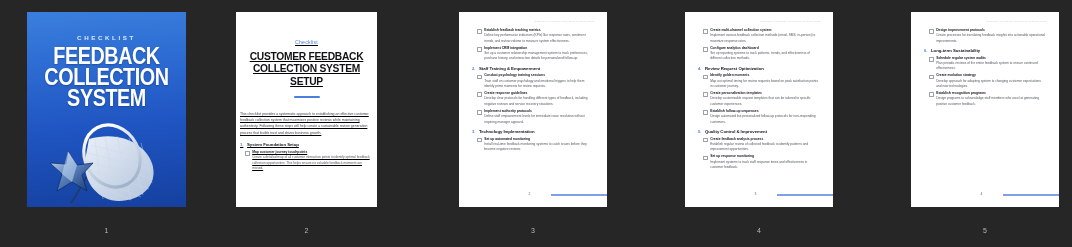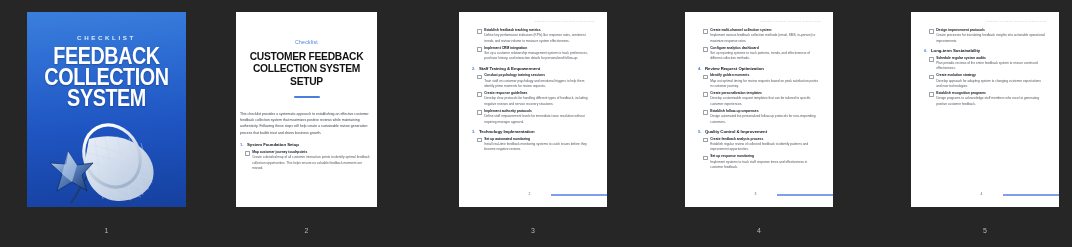--- a/index.html
+++ b/index.html
@@ -66,21 +66,21 @@
     position:absolute;
     left:0;right:0;bottom:-2px;
     height:100px;
   }
 
   
   .doc{
     width:141px;height:195px;
     padding:0;
   }
-  .doc-inner{padding:0 4px;}
+  .doc-inner{padding:0 4px;text-decoration:underline;}
   .t-kicker{
     margin-top:27px;
     text-align:center;
     color:#4a7fe0;
     font-size:5.2px;
     font-weight:400;
     letter-spacing:.2px;
   }
   .t-title{
     margin-top:5px;

